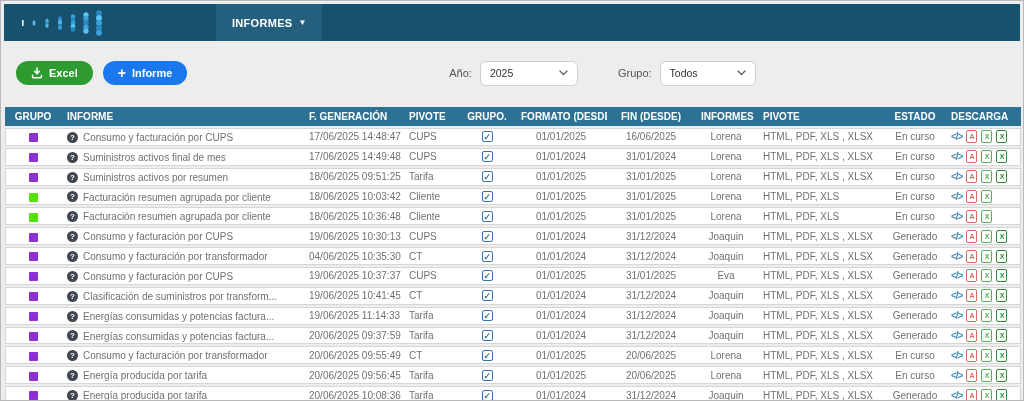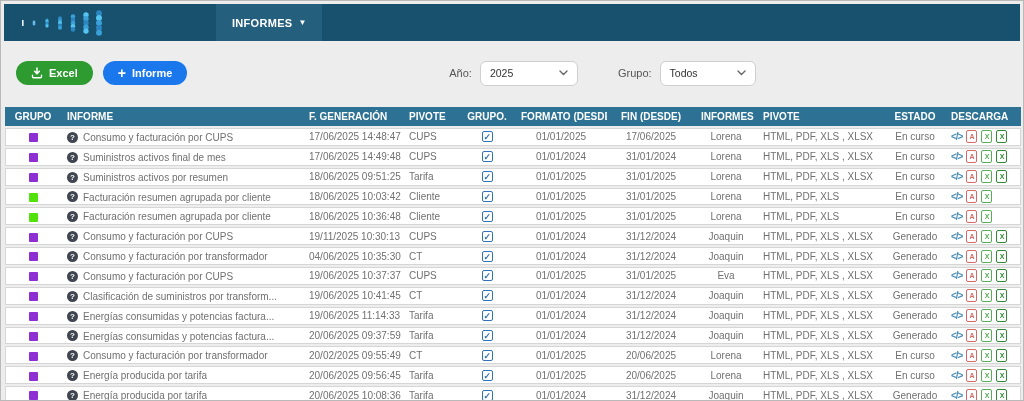--- a/index.html
+++ b/index.html
@@ -174,21 +174,21 @@
       <tbody>
           <tr>
             <td class="ctr"><span class="sq" style="background: rgb(142, 47, 212);"></span></td>
             <td><span class="q">?</span><span class="rname">Consumo y facturación por CUPS</span></td>
             <td>17/06/2025 14:48:47</td>
             <td>CUPS</td>
             <td class="ctr">
               <div class="cb checked"></div>
             </td>
             <td class="ctr">01/01/2025</td>
-            <td class="ctr">17/06/2025</td>
+            <td class="ctr">16/06/2025</td>
             <td class="ctr">Lorena</td>
             <td>HTML, PDF, XLS , XLSX</td>
             <td class="ctr">En curso</td>
             <td>
               <div class="dlwrap">
                 <span class="dl-html">&lt;/&gt;</span>
                 <span class="fico f-pdf">A</span>
                 <span class="fico f-xls">X</span>
                 <span class="fico f-xlsx">X</span>
               </div>
@@ -276,21 +276,21 @@
               <div class="dlwrap">
                 <span class="dl-html">&lt;/&gt;</span>
                 <span class="fico f-pdf">A</span>
                 <span class="fico f-xls">X</span>
               </div>
             </td>
           </tr>
           <tr>
             <td class="ctr"><span class="sq" style="background: rgb(142, 47, 212);"></span></td>
             <td><span class="q">?</span><span class="rname">Consumo y facturación por CUPS</span></td>
-            <td>19/11/2025 10:30:13</td>
+            <td>19/06/2025 10:30:13</td>
             <td>CUPS</td>
             <td class="ctr">
               <div class="cb checked"></div>
             </td>
             <td class="ctr">01/01/2024</td>
             <td class="ctr">31/12/2024</td>
             <td class="ctr">Joaquin</td>
             <td>HTML, PDF, XLS , XLSX</td>
             <td class="ctr">Generado</td>
             <td>
@@ -408,21 +408,21 @@
                 <span class="dl-html">&lt;/&gt;</span>
                 <span class="fico f-pdf">A</span>
                 <span class="fico f-xls">X</span>
                 <span class="fico f-xlsx">X</span>
               </div>
             </td>
           </tr>
           <tr>
             <td class="ctr"><span class="sq" style="background: rgb(142, 47, 212);"></span></td>
             <td><span class="q">?</span><span class="rname">Consumo y facturación por transformador</span></td>
-            <td>20/02/2025 09:55:49</td>
+            <td>20/06/2025 09:55:49</td>
             <td>CT</td>
             <td class="ctr">
               <div class="cb checked"></div>
             </td>
             <td class="ctr">01/01/2025</td>
             <td class="ctr">20/06/2025</td>
             <td class="ctr">Lorena</td>
             <td>HTML, PDF, XLS , XLSX</td>
             <td class="ctr">En curso</td>
             <td>

